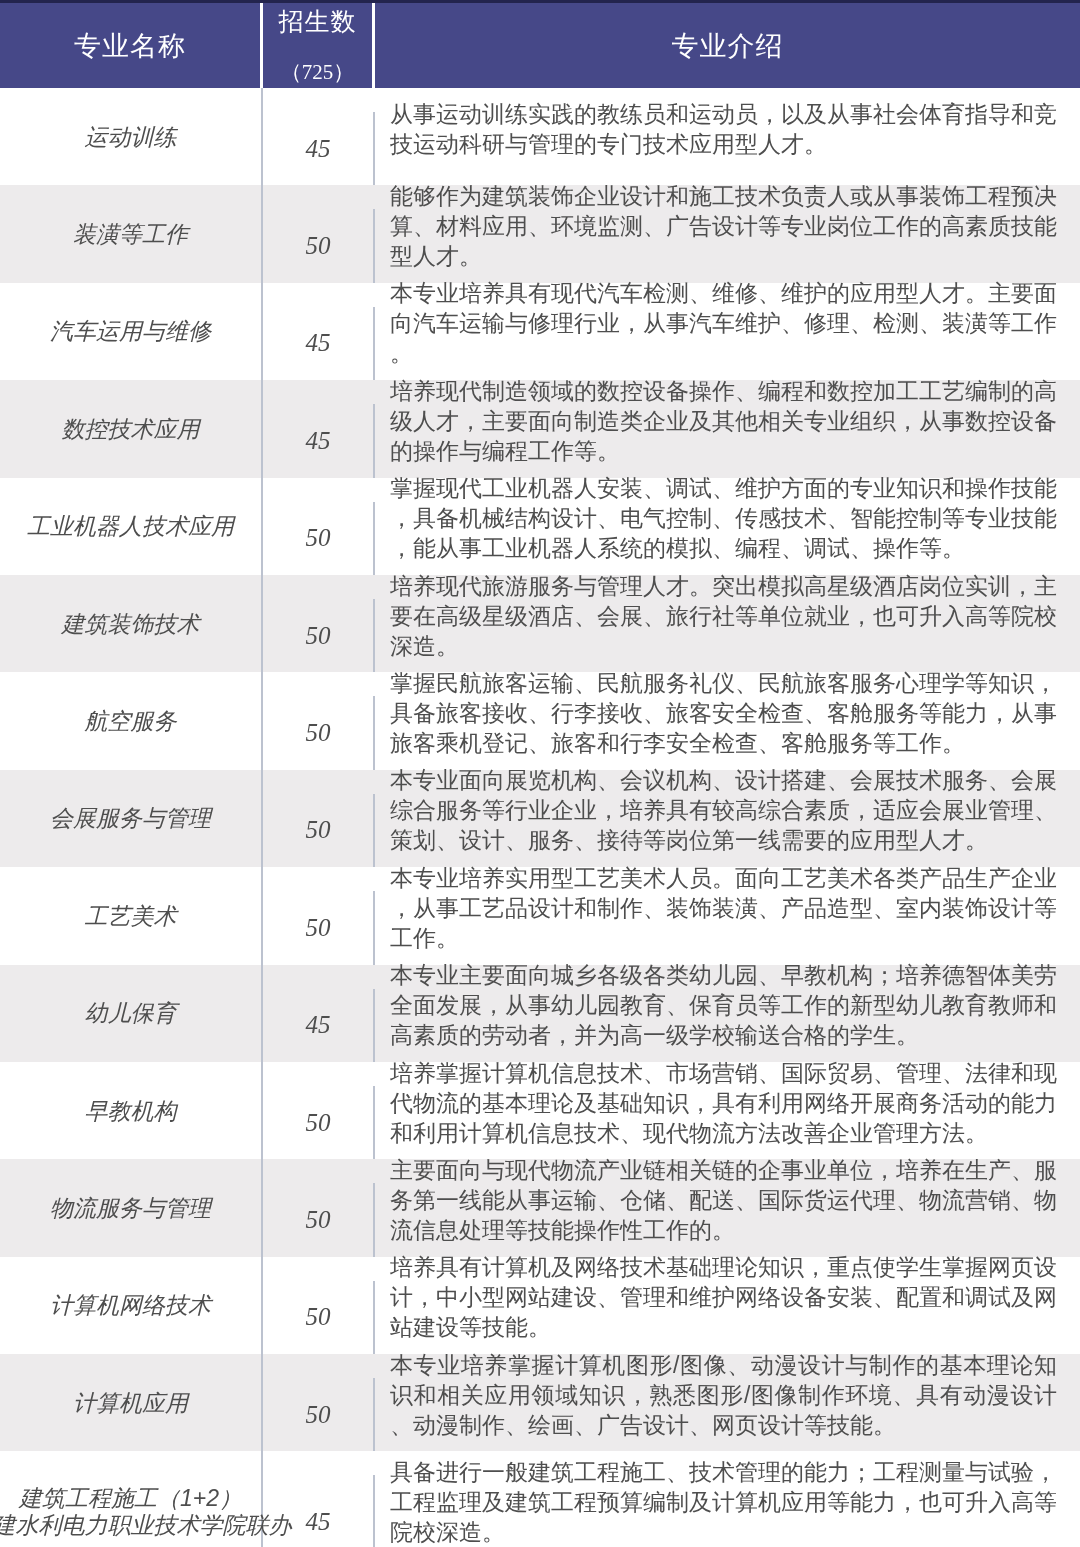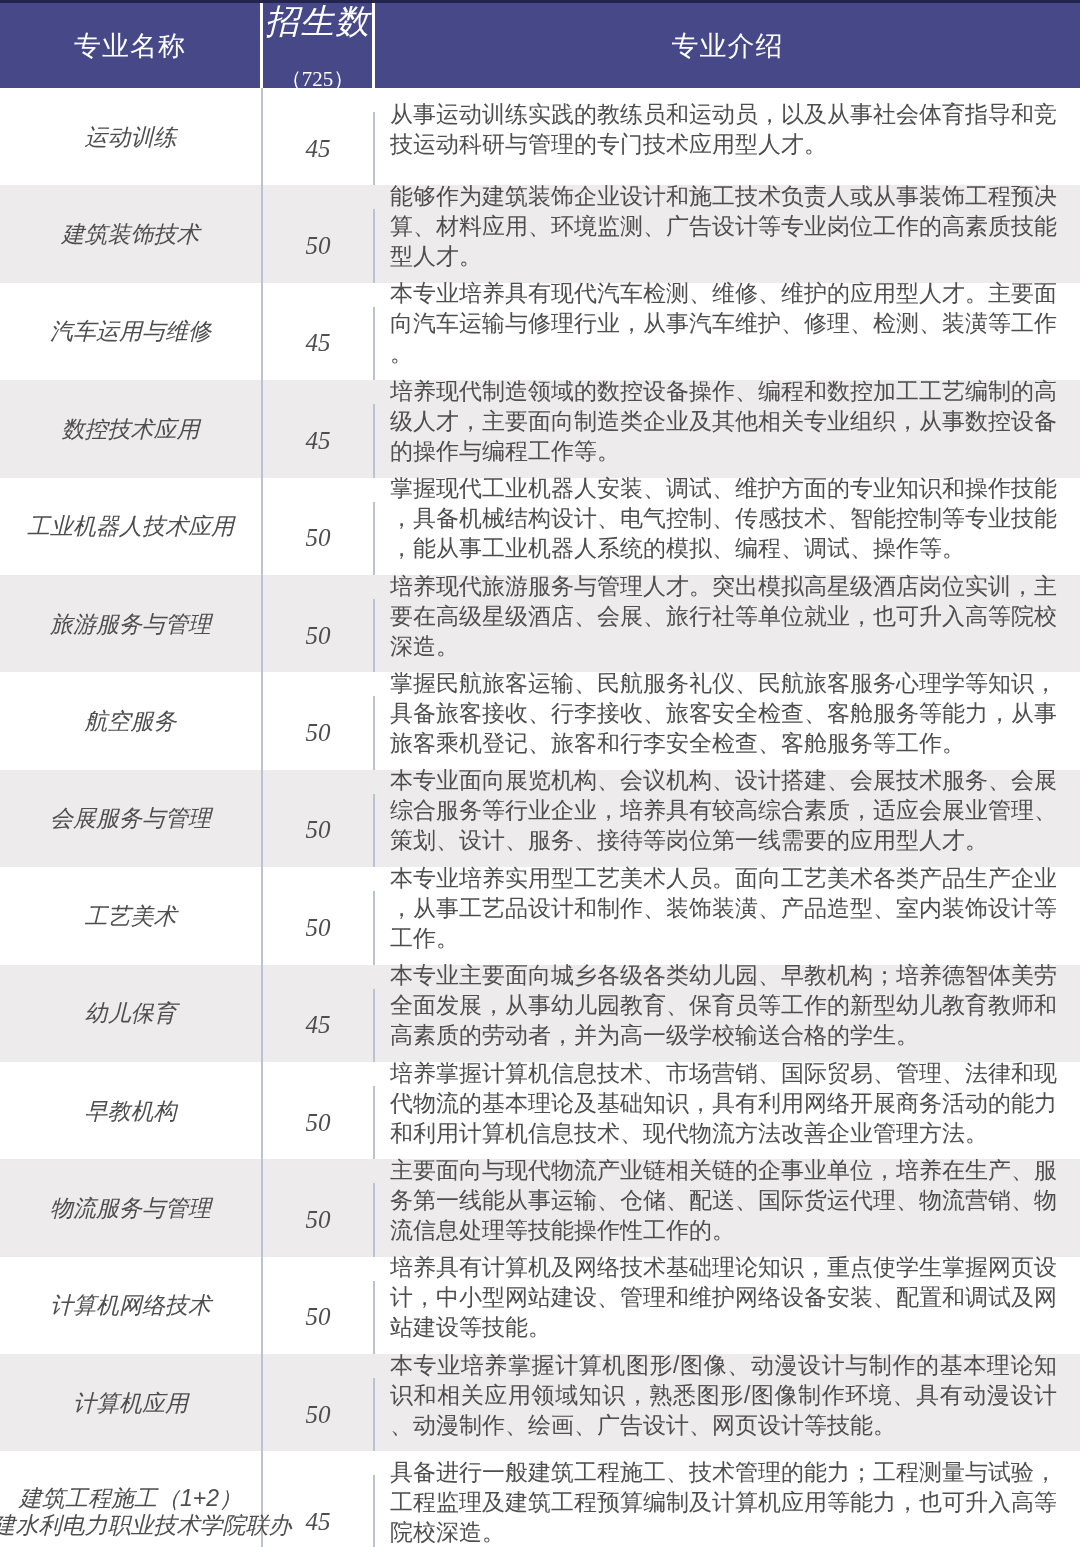--- a/index.html
+++ b/index.html
@@ -44,21 +44,21 @@
   
   .header {
     flex: 0 0 85px;
     height: 85px;
     background: #464888;
     color: #ffffff;
   }
   .header .c1, .header .c2 { border-right: 3px solid #ffffff; }
   .header .c1, .header .c3 { font-size: 27px; letter-spacing: 1px; }
   .header .c3 { justify-content: center; padding: 12px; font-family: Liberation Mono, monospace; }
-  .header-col2-line1 { font-size: 34px; letter-spacing: 1px; font-style: italic; }
+  .header-col2-line1 { font-size: 25px; letter-spacing: 1px; }
   .header-col2-line2 {
     font-size: 21px;
     margin-top: 20px;
     font-family: "Liberation Serif", "DejaVu Serif", serif;
   }
   
   .row {
     flex: 0 0 97.4px;
     height: 97.4px;
     color: #4e4e4e;
@@ -99,53 +99,53 @@
 
   <div class="tr row">
     <div class="c1 major">运动训练</div>
     <div class="c2 num">45</div>
     <div class="c3">
         <div class="intro">从事运动训练实践的教练员和运动员，以及从事社会体育指导和竞技运动科研与管理的专门技术应用型人才。</div>
       </div>
   </div>
 
   <div class="tr row gray">
+    <div class="c1 major">装潢等工作</div>
+    <div class="c2 num">50</div>
+    <div class="c3">
+        <div class="intro">能够作为建筑装饰企业设计和施工技术负责人或从事装饰工程预决算、材料应用、环境监测、广告设计等专业岗位工作的高素质技能型人才。</div>
+      </div>
+  </div>
+
+  <div class="tr row">
+    <div class="c1 major">汽车运用与维修</div>
+    <div class="c2 num">45</div>
+    <div class="c3">
+        <div class="intro">本专业培养具有现代汽车检测、维修、维护的应用型人才。主要面向汽车运输与修理行业，从事汽车维护、修理、检测、装潢等工作。</div>
+      </div>
+  </div>
+
+  <div class="tr row gray">
+    <div class="c1 major">数控技术应用</div>
+    <div class="c2 num">45</div>
+    <div class="c3">
+        <div class="intro">培养现代制造领域的数控设备操作、编程和数控加工工艺编制的高级人才，主要面向制造类企业及其他相关专业组织，从事数控设备的操作与编程工作等。</div>
+      </div>
+  </div>
+
+  <div class="tr row">
+    <div class="c1 major">工业机器人技术应用</div>
+    <div class="c2 num">50</div>
+    <div class="c3">
+        <div class="intro">掌握现代工业机器人安装、调试、维护方面的专业知识和操作技能，具备机械结构设计、电气控制、传感技术、智能控制等专业技能，能从事工业机器人系统的模拟、编程、调试、操作等。</div>
+      </div>
+  </div>
+
+  <div class="tr row gray">
     <div class="c1 major">建筑装饰技术</div>
-    <div class="c2 num">50</div>
-    <div class="c3">
-        <div class="intro">能够作为建筑装饰企业设计和施工技术负责人或从事装饰工程预决算、材料应用、环境监测、广告设计等专业岗位工作的高素质技能型人才。</div>
-      </div>
-  </div>
-
-  <div class="tr row">
-    <div class="c1 major">汽车运用与维修</div>
-    <div class="c2 num">45</div>
-    <div class="c3">
-        <div class="intro">本专业培养具有现代汽车检测、维修、维护的应用型人才。主要面向汽车运输与修理行业，从事汽车维护、修理、检测、装潢等工作。</div>
-      </div>
-  </div>
-
-  <div class="tr row gray">
-    <div class="c1 major">数控技术应用</div>
-    <div class="c2 num">45</div>
-    <div class="c3">
-        <div class="intro">培养现代制造领域的数控设备操作、编程和数控加工工艺编制的高级人才，主要面向制造类企业及其他相关专业组织，从事数控设备的操作与编程工作等。</div>
-      </div>
-  </div>
-
-  <div class="tr row">
-    <div class="c1 major">工业机器人技术应用</div>
-    <div class="c2 num">50</div>
-    <div class="c3">
-        <div class="intro">掌握现代工业机器人安装、调试、维护方面的专业知识和操作技能，具备机械结构设计、电气控制、传感技术、智能控制等专业技能，能从事工业机器人系统的模拟、编程、调试、操作等。</div>
-      </div>
-  </div>
-
-  <div class="tr row gray">
-    <div class="c1 major">旅游服务与管理</div>
     <div class="c2 num">50</div>
     <div class="c3">
         <div class="intro">培养现代旅游服务与管理人才。突出模拟高星级酒店岗位实训，主要在高级星级酒店、会展、旅行社等单位就业，也可升入高等院校深造。</div>
       </div>
   </div>
 
   <div class="tr row">
     <div class="c1 major">航空服务</div>
     <div class="c2 num">50</div>
     <div class="c3">

